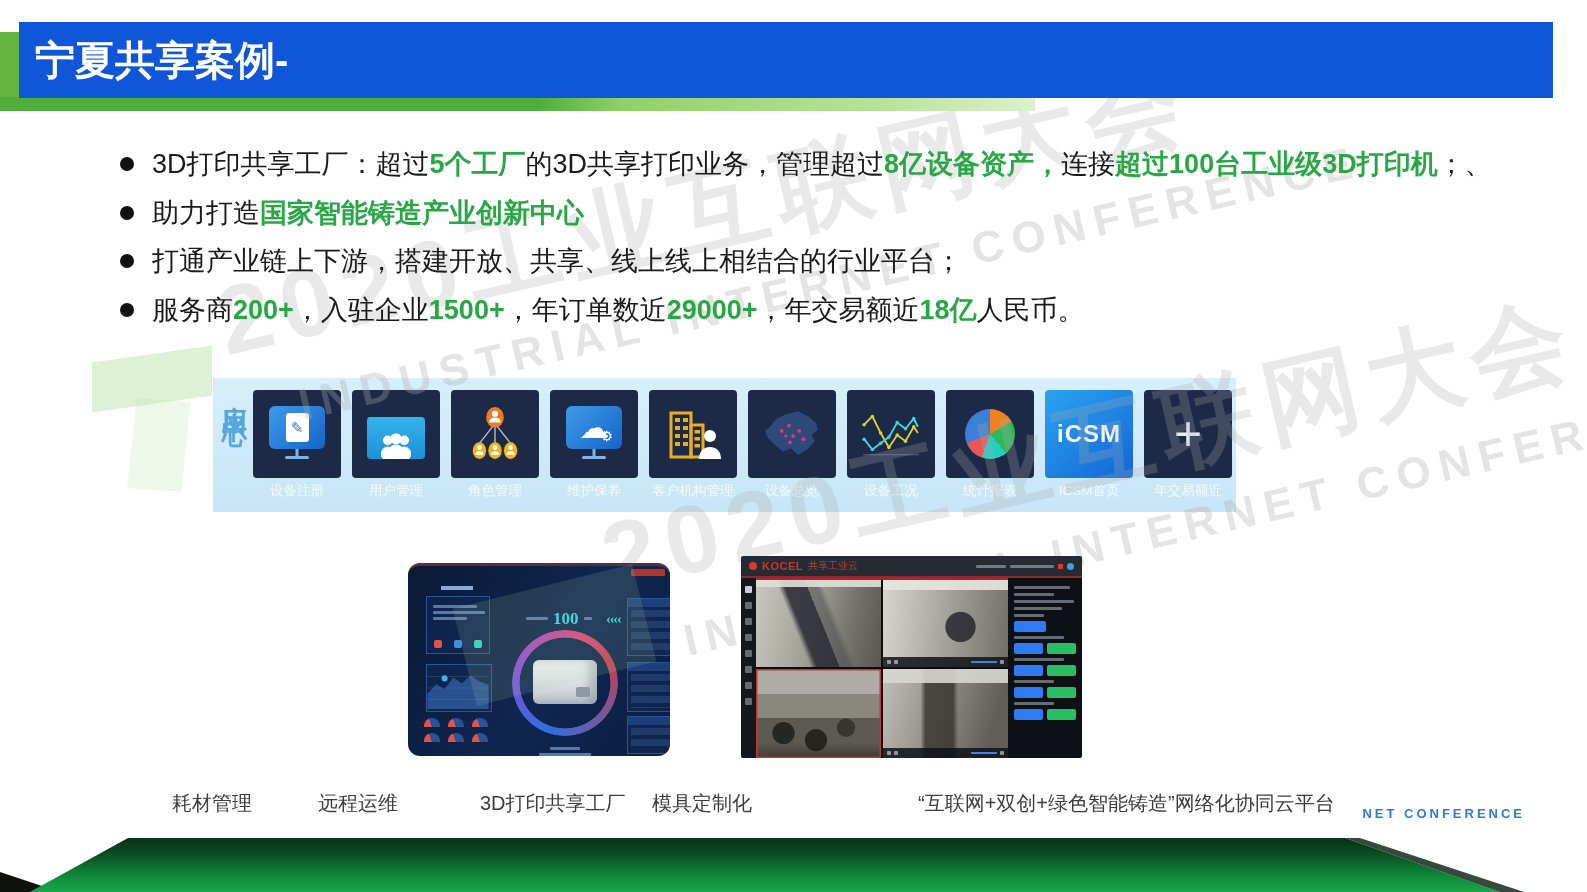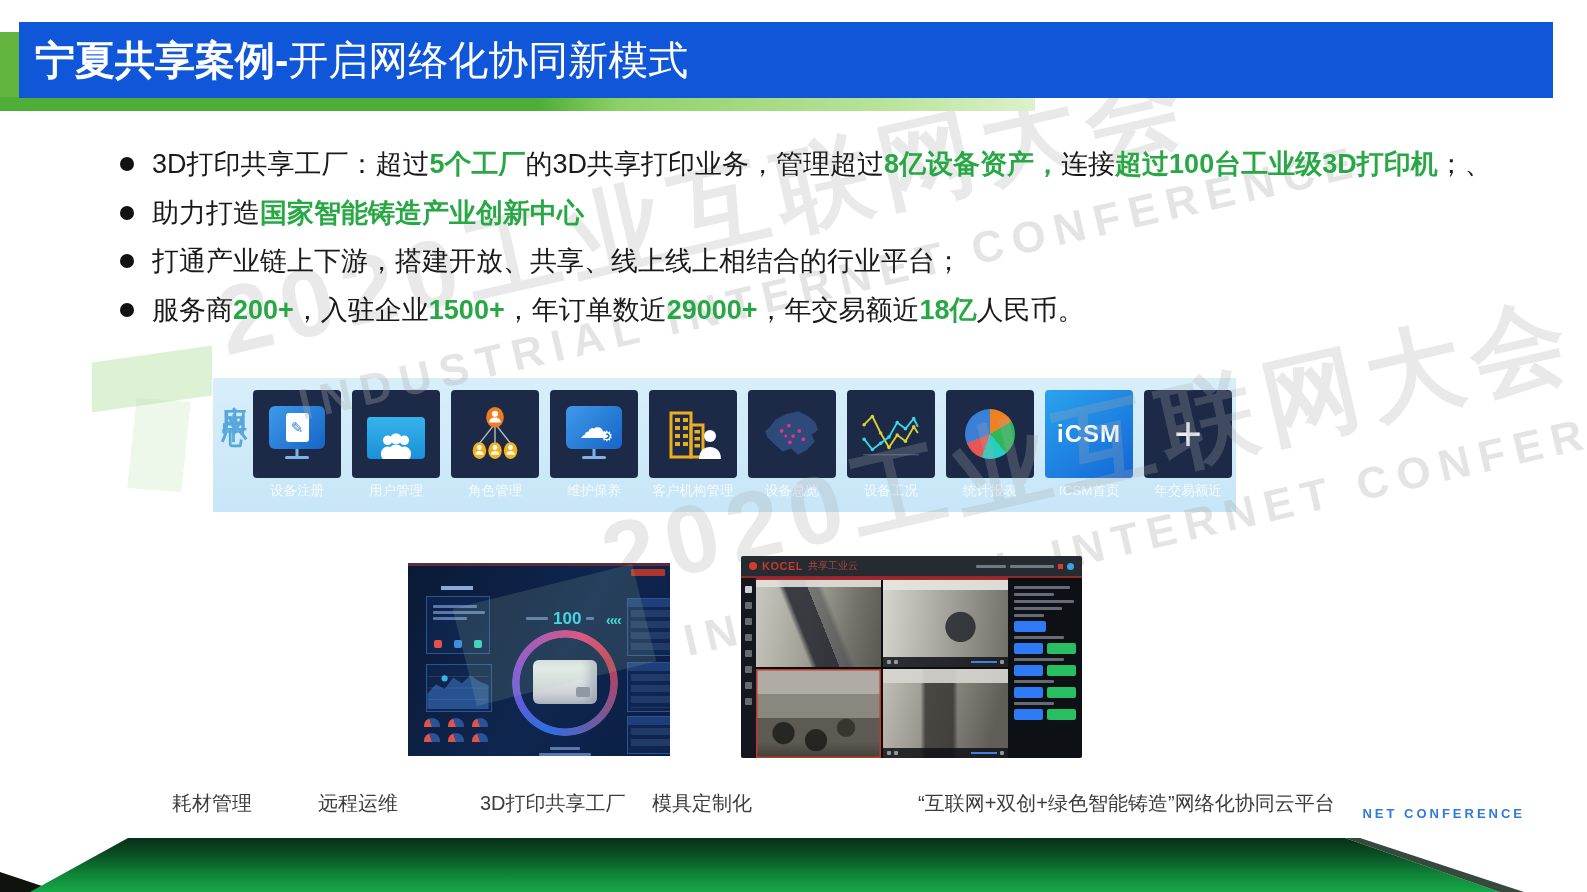--- a/index.html
+++ b/index.html
@@ -62,22 +62,22 @@
   .folder::before{content:"";position:absolute;top:-7px;left:0;width:26px;height:9px;background:#36b3ea;border-radius:3px 3px 0 0;}
   
   .tile-icsm{background:linear-gradient(140deg,#2ba3ee,#1366d6);text-align:right;}
   .icsm-txt{color:#fff;font-size:24px;font-weight:bold;letter-spacing:1px;}
   .plus-txt{color:#e9eef4;font-size:48px;font-weight:300;line-height:1;}
   
   .pie{width:50px;height:50px;border-radius:50%;
       background:conic-gradient(from 0deg,#f08122 0 60deg,#2eb85c 60deg 140deg,#25cfc0 140deg 200deg,#e85656 200deg 248deg,#3b7fd6 248deg 360deg);}
 
   
-  .dash{position:absolute;left:408px;top:563px;width:262px;height:193px;z-index:4;border-radius:0;overflow:hidden;
-      background:linear-gradient(120deg,#0a1a36,#0f2650 55%,#0b1e42);border-top:3px solid #5d2e3a;box-sizing:border-box;}
+  .dash{position:absolute;left:408px;top:563px;width:262px;height:193px;z-index:4;border-radius:12px;overflow:hidden;
+      background:linear-gradient(120deg,#0a1a36,#0f2650 55%,#0b1e42);border-top:3px solid #5d2e3a;box-sizing:border-box;font-family:Liberation Serif, serif;}
   .dash-tag{position:absolute;right:5px;top:3px;width:34px;height:7px;background:#c0392b;opacity:.9;border-radius:1px;}
   .tl{display:inline-block;height:3px;background:rgba(150,190,255,.55);border-radius:1px;vertical-align:middle;}
   .dpA{position:absolute;left:18px;top:30px;width:64px;height:58px;border:1px solid #2a5496;background:rgba(20,50,100,.35);padding:5px 6px;box-sizing:border-box;}
   .dpA::before{content:"";position:absolute;top:-11px;left:14px;width:32px;height:4px;background:rgba(170,205,255,.8);}
   .dpA .tl{display:block;margin:3px 0;}
   .dpA-ics{position:absolute;left:7px;right:7px;bottom:5px;display:flex;justify-content:space-between;}
   .dpA-ics span{width:8px;height:8px;border-radius:2px;}
   .dpB{position:absolute;left:18px;top:98px;width:64px;height:46px;border:1px solid #2a5496;background:rgba(20,50,100,.3);}
   .gauges{position:absolute;left:16px;top:152px;width:72px;display:flex;flex-wrap:wrap;gap:6px 8px;}
   .gauge{width:16px;height:9px;border-radius:16px 16px 0 0;
@@ -179,21 +179,20 @@
     <div class="wm-cn">2020工业互联网大会</div>
     <div class="wm-en">INDUSTRIAL INTERNET CONFERENCE</div>
   </div>
   <div class="gt1"></div>
   <div class="gt2"></div>
 
   <div class="accent-left"></div>
   <div class="accent-under"></div>
   <div class="title-bar">
     <span class="title-em">宁夏共享案例-</span>
-    <span class="title-rest">开启网络化协同新模式</span>
   </div>
 
   <ul class="bullets">
     <li><span>3D打印共享工厂：超过</span><span class="g">5个工厂</span><span>的3D共享打印业务，管理超过</span><span class="g">8亿设备资产，</span><span>连接</span><span class="g">超过100台工业级3D打印机</span><span>；、</span></li>
     <li><span>助力打造</span><span class="g">国家智能铸造产业创新中心</span></li>
     <li><span>打通产业链上下游，搭建开放、共享、线上线上相结合的行业平台；</span></li>
     <li><span>服务商</span><span class="g">200+</span><span>，入驻企业</span><span class="g">1500+</span><span>，年订单数近</span><span class="g">29000+</span><span>，年交易额近</span><span class="g">18亿</span><span>人民币。</span></li>
   </ul>
 
   <div class="app-strip">

